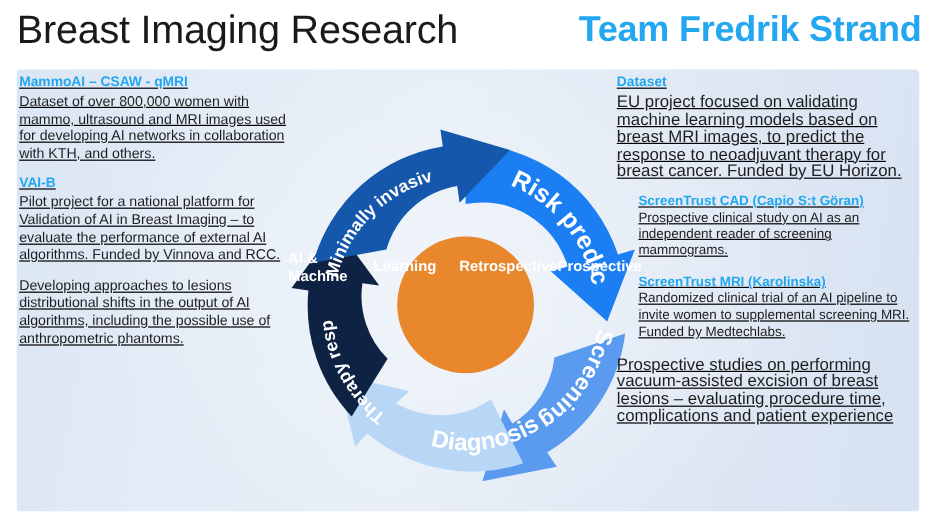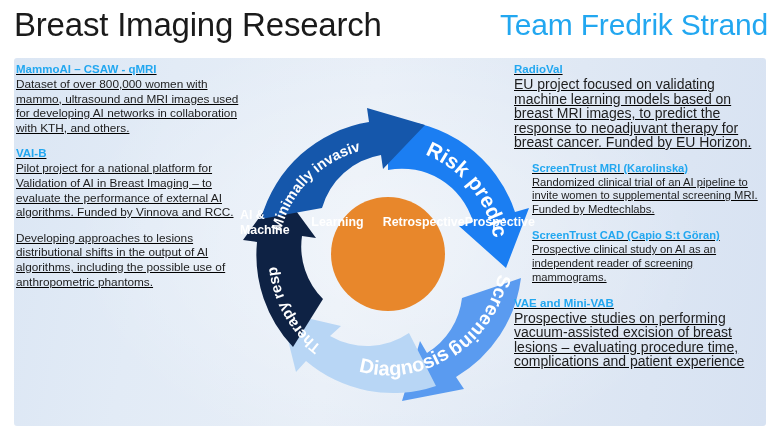--- a/index.html
+++ b/index.html
@@ -13,21 +13,21 @@
 
   
   .title-row{position:absolute;left:0;top:0;width:780px;height:56px;text-align:center;}
   .title-left{
     position:absolute;left:14px;top:6px;
     font-size:33px;color:#1a1a1a;font-weight:400;letter-spacing:-.2px;
     white-space:nowrap;
   }
   .title-right{
     position:absolute;right:12px;top:8px;
-    font-size:30px;color:#22a7f0;font-weight:400;letter-spacing:-.2px;
+    font-size:30px;color:#22a7f0;font-weight:700;letter-spacing:-.2px;
     white-space:nowrap;
   }
 
   
   .panel{
     position:absolute;left:14px;top:58px;width:752px;height:368px;
     background:linear-gradient(100deg,#dbe6f4 0%,#e2ebf6 20%,#e7eef7 45%,#dfe8f4 70%,#d7e2f2 100%);
     border-radius:3px;
   }
   .panel::after{
@@ -166,30 +166,29 @@
       <div class="bhead">VAI-B</div>
       <div class="bbody">Pilot project for a national platform for Validation of AI in Breast Imaging – to evaluate the performance of external AI algorithms. Funded by Vinnova and RCC.</div>
     </div>
     <div class="block">
       <div class="bbody">Developing approaches to lesions distributional shifts in the output of AI algorithms, including the possible use of anthropometric phantoms.</div>
     </div>
   </div>
 
   <div class="col col-right">
     <div class="block">
-      <div class="bhead">RadioVal</div>
+      <div class="bhead">Dataset</div>
       <div class="bbody">EU project focused on validating machine learning models based on breast MRI images, to predict the response to neoadjuvant therapy for breast cancer. Funded by EU Horizon.</div>
+    </div>
+    <div class="block indent">
+      <div class="bhead">ScreenTrust CAD (Capio S:t Göran)</div>
+      <div class="bbody">Prospective clinical study on AI as an independent reader of screening mammograms.</div>
     </div>
     <div class="block indent">
       <div class="bhead">ScreenTrust MRI (Karolinska)</div>
       <div class="bbody">Randomized clinical trial of an AI pipeline to invite women to supplemental screening MRI. Funded by Medtechlabs.</div>
     </div>
-    <div class="block indent">
-      <div class="bhead">ScreenTrust CAD (Capio S:t Göran)</div>
-      <div class="bbody">Prospective clinical study on AI as an independent reader of screening mammograms.</div>
-    </div>
     <div class="block">
-      <div class="bhead">VAE and Mini-VAB</div>
       <div class="bbody">Prospective studies on performing vacuum-assisted excision of breast lesions – evaluating procedure time, complications and patient experience</div>
     </div>
   </div>
 
 </div>
 
 </body></html>

